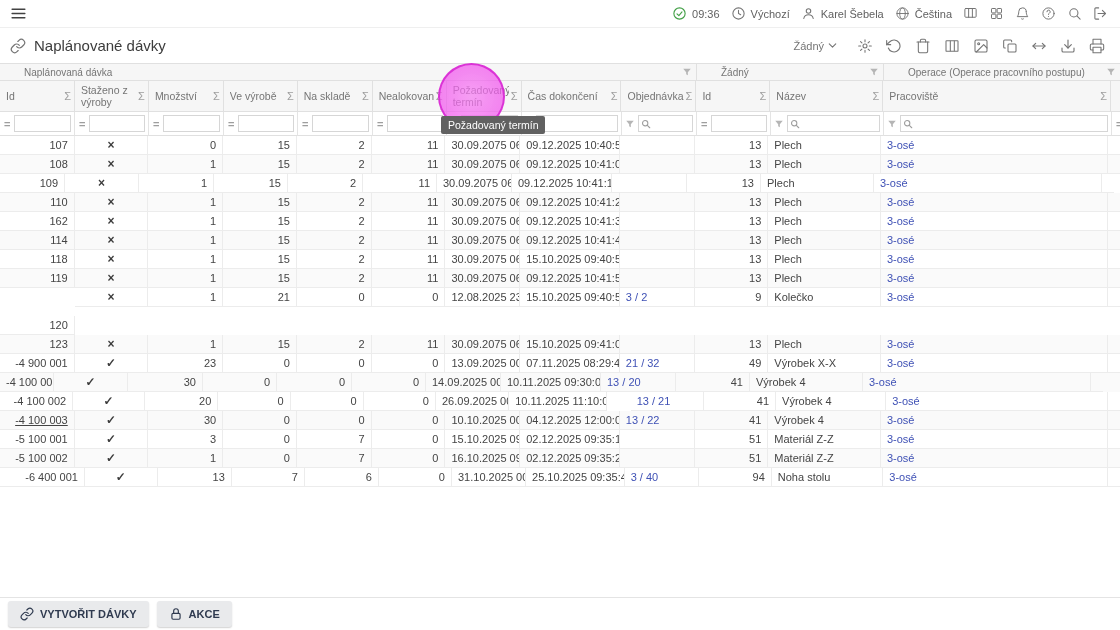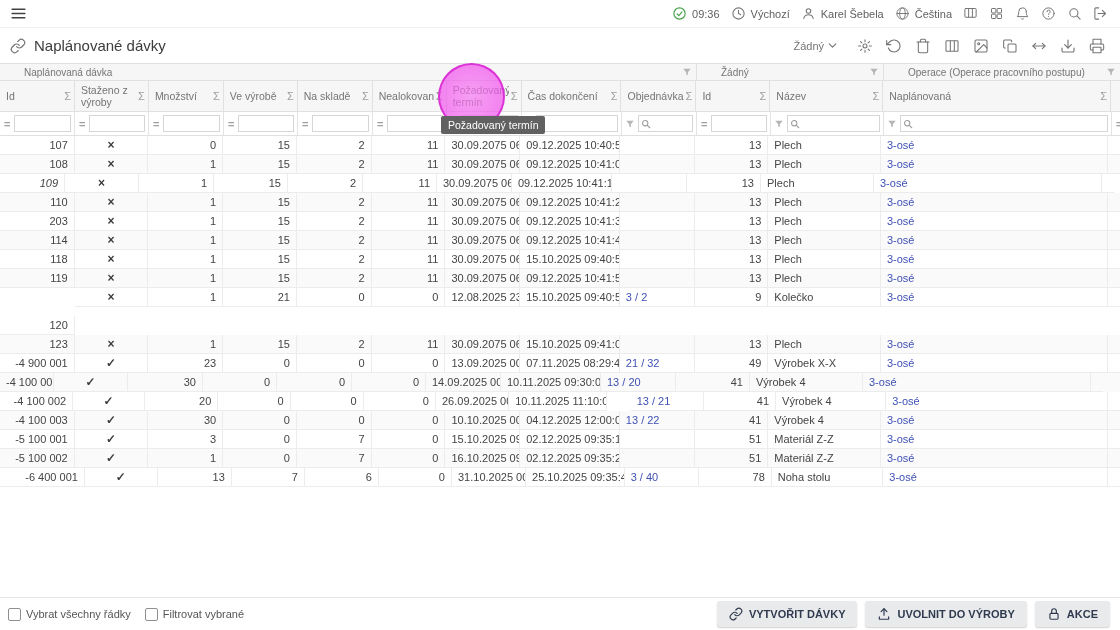--- a/index.html
+++ b/index.html
@@ -309,21 +309,21 @@
       </div>
       <div class="hcell" style="width: 74px;">
         <div class="hlabel">Id</div>
         <span class="sigma">Σ</span>
       </div>
       <div class="hcell" style="width: 113px;">
         <div class="hlabel">Název</div>
         <span class="sigma">Σ</span>
       </div>
       <div class="hcell" style="width: 228px;">
-        <div class="hlabel">Naplánovaná</div>
+        <div class="hlabel">Pracoviště</div>
         <span class="sigma">Σ</span>
       </div>
       <div class="hcell" style="width: 8px;"></div>
     </div>
   <div class="frow" id="frow">
       <div class="fcell" style="width: 75px;">
         <div class="fop">=</div>
         <input class="finput" style="">
       </div>
       <div class="fcell" style="width: 74px;">
@@ -435,21 +435,21 @@
         <div class="tcell r" style="width: 74px;">11</div>
         <div class="tcell l" style="width: 75px;">30.09.2075 06:1</div>
         <div class="tcell l" style="width: 100px;">09.12.2025 10:41:03</div>
         <div class="tcell l" style="width: 75px;"></div>
         <div class="tcell r" style="width: 74px;">13</div>
         <div class="tcell l" style="width: 113px;">Plech</div>
         <div class="tcell l" style="width: 228px;"><span class="link">3-osé</span></div>
         <div class="tcell l" style="width: 8px;"></div>
       </div>
       <div class="trow">
-        <div class="tcell r" style="width: 65px; font-style: italic;">109</div>
+        <div class="tcell r" style="width: 65px;">109</div>
         <div class="tcell c xicon" style="width: 74px;">×</div>
         <div class="tcell r" style="width: 75px;">1</div>
         <div class="tcell r" style="width: 74px;">15</div>
         <div class="tcell r" style="width: 75px;">2</div>
         <div class="tcell r" style="width: 74px;">11</div>
         <div class="tcell l" style="width: 75px;">30.09.2075 06:1</div>
         <div class="tcell l" style="width: 100px;">09.12.2025 10:41:13</div>
         <div class="tcell l" style="width: 75px;"></div>
         <div class="tcell r" style="width: 74px;">13</div>
         <div class="tcell l" style="width: 113px;">Plech</div>
@@ -465,21 +465,21 @@
         <div class="tcell r" style="width: 74px;">11</div>
         <div class="tcell l" style="width: 75px;">30.09.2075 06:1</div>
         <div class="tcell l" style="width: 100px;">09.12.2025 10:41:23</div>
         <div class="tcell l" style="width: 75px;"></div>
         <div class="tcell r" style="width: 74px;">13</div>
         <div class="tcell l" style="width: 113px;">Plech</div>
         <div class="tcell l" style="width: 228px;"><span class="link">3-osé</span></div>
         <div class="tcell l" style="width: 8px;"></div>
       </div>
       <div class="trow">
-        <div class="tcell r" style="width: 75px;">203</div>
+        <div class="tcell r" style="width: 75px;">162</div>
         <div class="tcell c xicon" style="width: 74px;">×</div>
         <div class="tcell r" style="width: 75px;">1</div>
         <div class="tcell r" style="width: 74px;">15</div>
         <div class="tcell r" style="width: 75px;">2</div>
         <div class="tcell r" style="width: 74px;">11</div>
         <div class="tcell l" style="width: 75px;">30.09.2075 06:1</div>
         <div class="tcell l" style="width: 100px;">09.12.2025 10:41:33</div>
         <div class="tcell l" style="width: 75px;"></div>
         <div class="tcell r" style="width: 74px;">13</div>
         <div class="tcell l" style="width: 113px;">Plech</div>
@@ -600,21 +600,21 @@
         <div class="tcell r" style="width: 74px;">0</div>
         <div class="tcell l" style="width: 75px;">26.09.2025 00:0</div>
         <div class="tcell l" style="width: 100px;">10.11.2025 11:10:00</div>
         <div class="tcell l" style="width: 75px; margin-left: 24px;"><span class="link">13 / 21</span></div>
         <div class="tcell r" style="width: 74px;">41</div>
         <div class="tcell l" style="width: 113px;">Výrobek 4</div>
         <div class="tcell l" style="width: 228px;"><span class="link">3-osé</span></div>
         <div class="tcell l" style="width: 8px;"></div>
       </div>
       <div class="trow alt">
-        <div class="tcell r" style="width: 75px;">-4 100 003</div>
+        <div class="tcell r" style="width: 75px; text-decoration: underline;">-4 100 003</div>
         <div class="tcell c vicon" style="width: 74px;">✓</div>
         <div class="tcell r" style="width: 75px;">30</div>
         <div class="tcell r" style="width: 74px;">0</div>
         <div class="tcell r" style="width: 75px;">0</div>
         <div class="tcell r" style="width: 74px;">0</div>
         <div class="tcell l" style="width: 75px;">10.10.2025 00:0</div>
         <div class="tcell l" style="width: 100px;">04.12.2025 12:00:00</div>
         <div class="tcell l" style="width: 75px;"><span class="link">13 / 22</span></div>
         <div class="tcell r" style="width: 74px;">41</div>
         <div class="tcell l" style="width: 113px;">Výrobek 4</div>
@@ -654,65 +654,45 @@
       <div class="trow">
         <div class="tcell r" style="width: 86px;">-6 400 001</div>
         <div class="tcell c vicon" style="width: 74px;">✓</div>
         <div class="tcell r" style="width: 75px;">13</div>
         <div class="tcell r" style="width: 74px;">7</div>
         <div class="tcell r" style="width: 75px;">6</div>
         <div class="tcell r" style="width: 74px;">0</div>
         <div class="tcell l" style="width: 75px;">31.10.2025 00:0</div>
         <div class="tcell l" style="width: 100px;">25.10.2025 09:35:44</div>
         <div class="tcell l" style="width: 75px;"><span class="link">3 / 40</span></div>
-        <div class="tcell r" style="width: 74px;">78</div>
+        <div class="tcell r" style="width: 74px;">94</div>
         <div class="tcell l" style="width: 113px;">Noha stolu</div>
         <div class="tcell l" style="width: 228px;"><span class="link">3-osé</span></div>
         <div class="tcell l" style="width: 8px;"></div>
       </div>
     </div>
 </div>
 
 <div class="cursor-blob"></div>
 <div class="cursor-tooltip">Požadovaný termín</div>
 
 <div class="footer">
-  <div class="f-left">
-    <span class="chk-wrap">
-      <span class="chk"></span>
-      <span>Vybrat všechny řádky</span>
-    </span>
-    <span class="chk-wrap">
-      <span class="chk"></span>
-      <span>Filtrovat vybrané</span>
-    </span>
-  </div>
   <div class="f-right">
     <button class="btn">
       <span class="ic">
           <svg viewBox="0 0 24 24" fill="none" stroke="currentColor" stroke-width="2" stroke-linecap="round" stroke-linejoin="round">
             <path d="M10 13a5 5 0 0 0 7.54.54l3-3a5 5 0 0 0-7.07-7.07l-1.72 1.71"></path>
             <path d="M14 11a5 5 0 0 0-7.54-.54l-3 3a5 5 0 0 0 7.07 7.07l1.71-1.71"></path>
           </svg>
         </span>
       <span>VYTVOŘIT DÁVKY</span>
     </button>
     <button class="btn">
       <span class="ic">
           <svg viewBox="0 0 24 24" fill="none" stroke="currentColor" stroke-width="2" stroke-linecap="round" stroke-linejoin="round">
-            <polyline points="7 8 12 3 17 8"></polyline>
-            <line x1="12" y1="3" x2="12" y2="14"></line>
-            <path d="M4 17v3a1 1 0 0 0 1 1h14a1 1 0 0 0 1-1v-3"></path>
-          </svg>
-        </span>
-      <span>UVOLNIT DO VÝROBY</span>
-    </button>
-    <button class="btn">
-      <span class="ic">
-          <svg viewBox="0 0 24 24" fill="none" stroke="currentColor" stroke-width="2" stroke-linecap="round" stroke-linejoin="round">
             <rect x="5" y="11" width="14" height="10" rx="2"></rect>
             <path d="M8 11V7a4 4 0 0 1 8 0v4"></path>
           </svg>
         </span>
       <span>AKCE</span>
     </button>
   </div>
 </div>
 
 </body></html>

